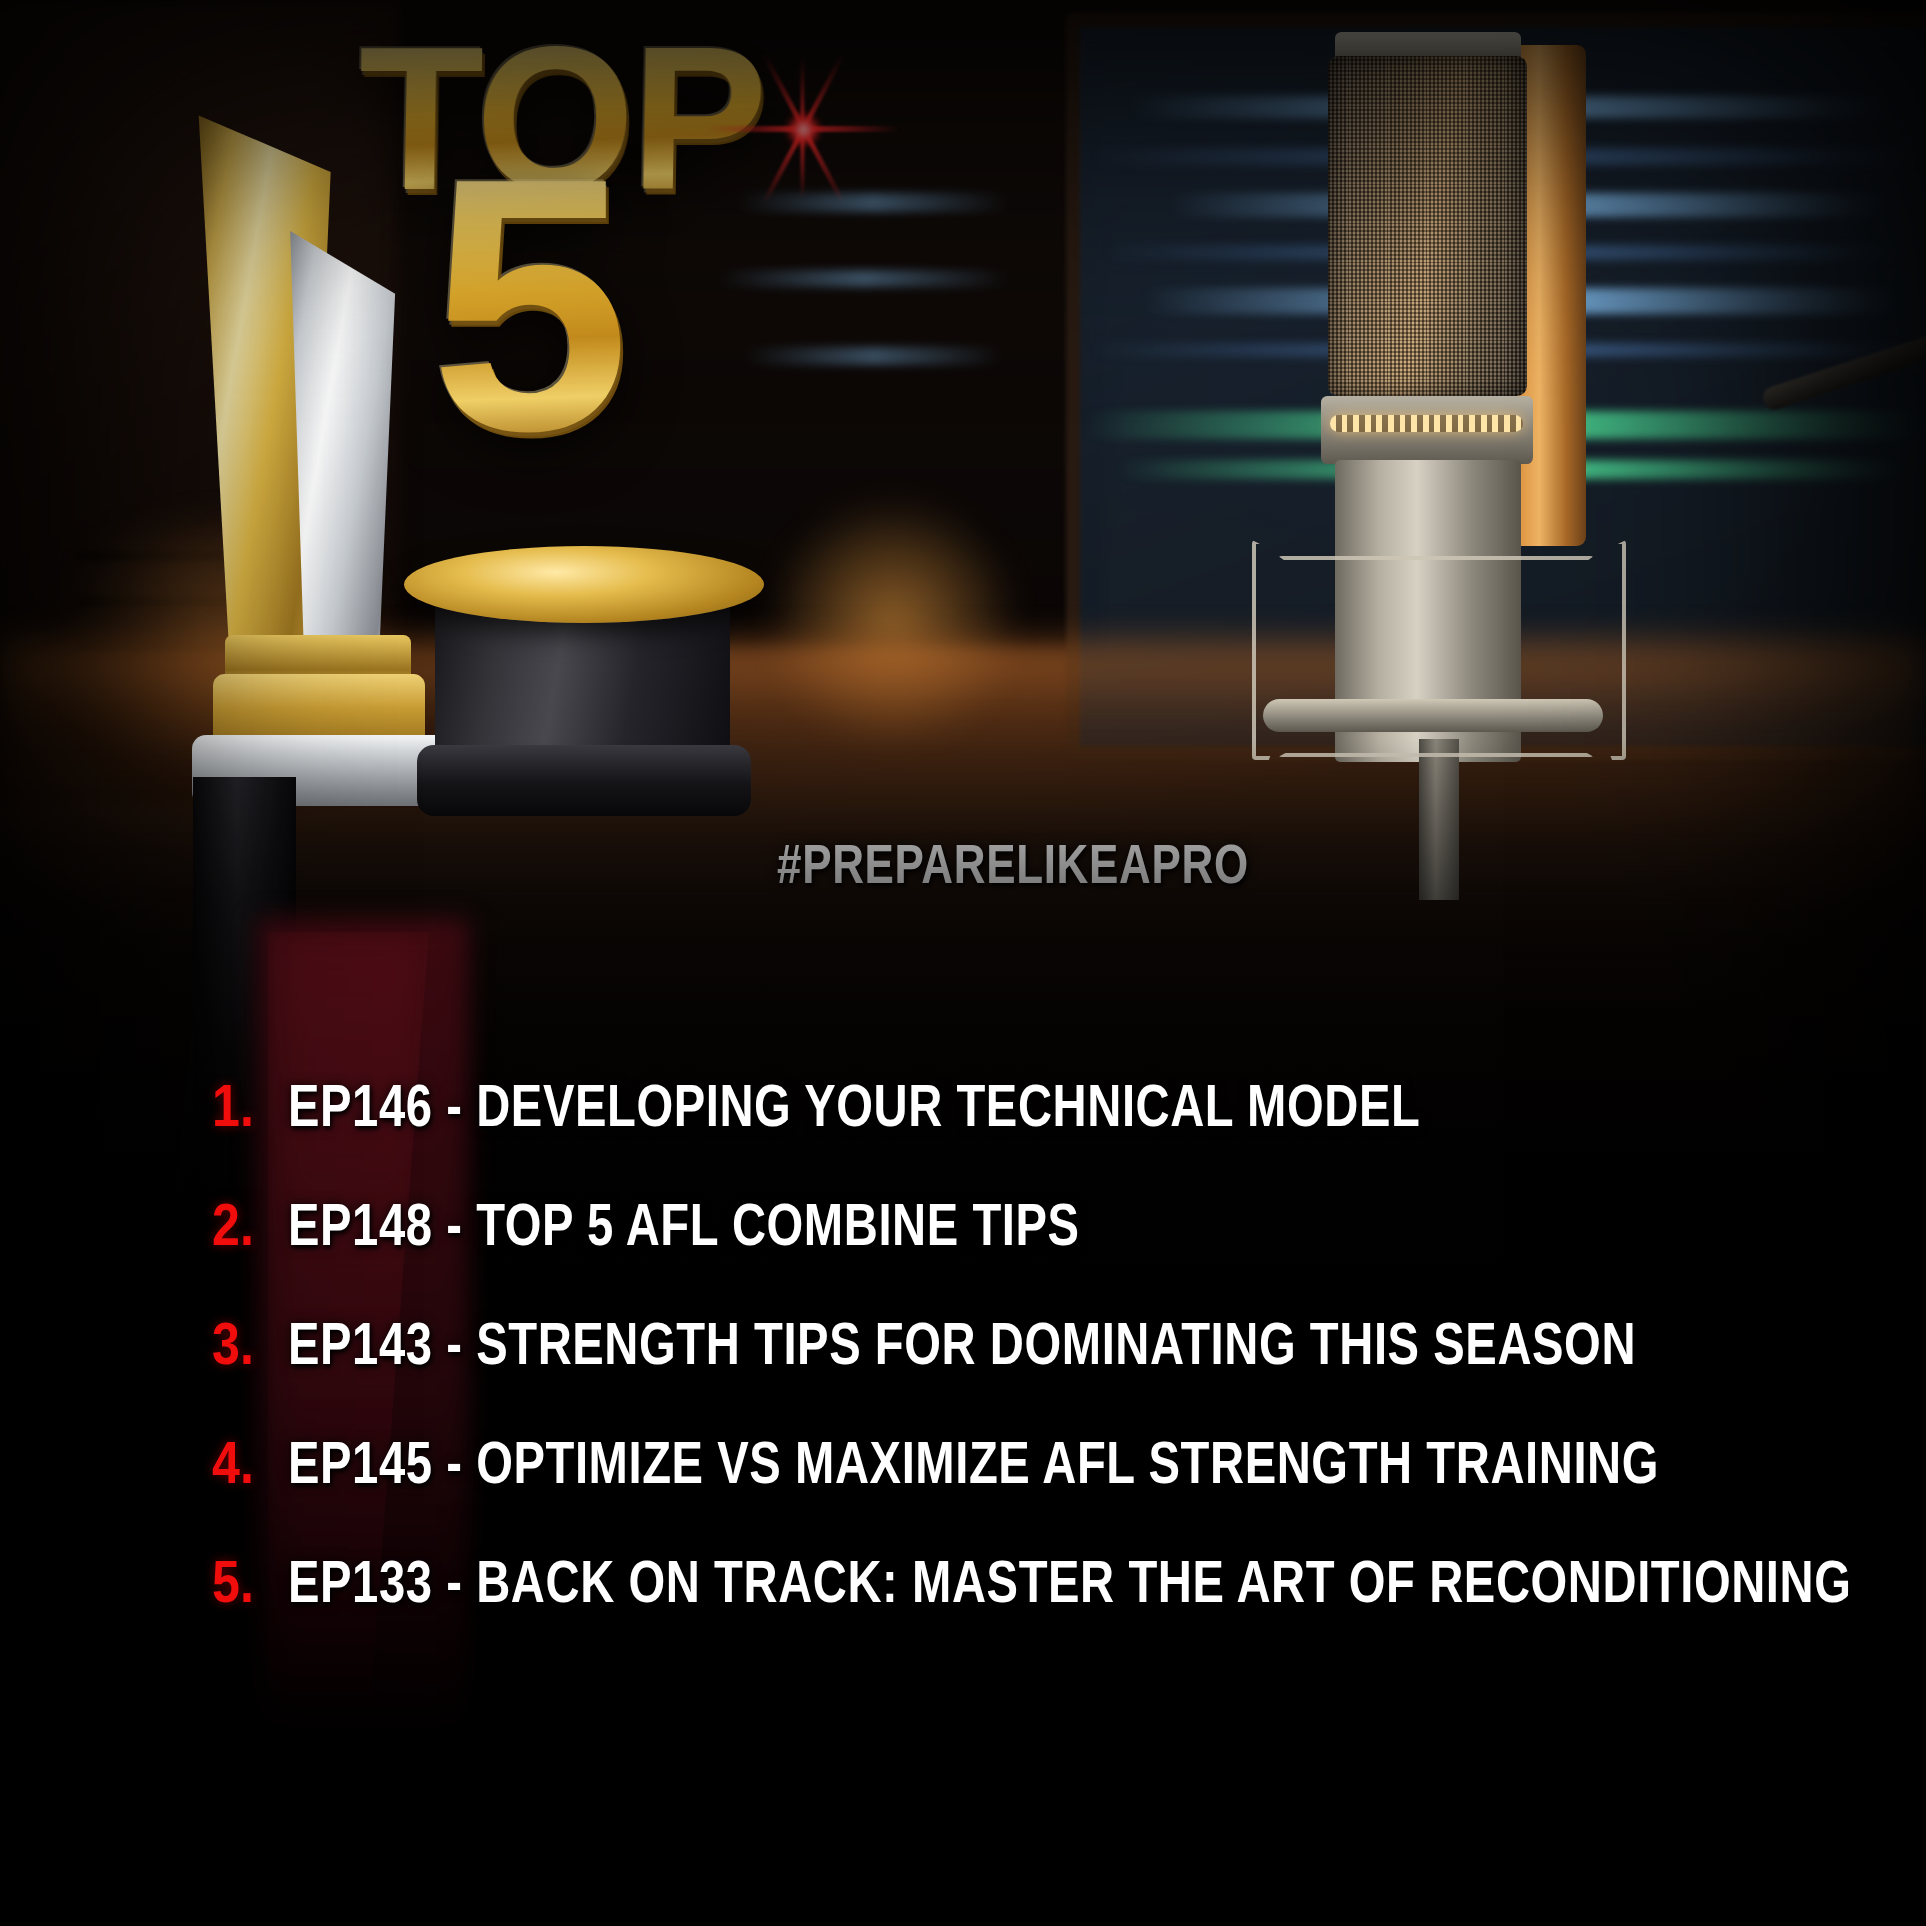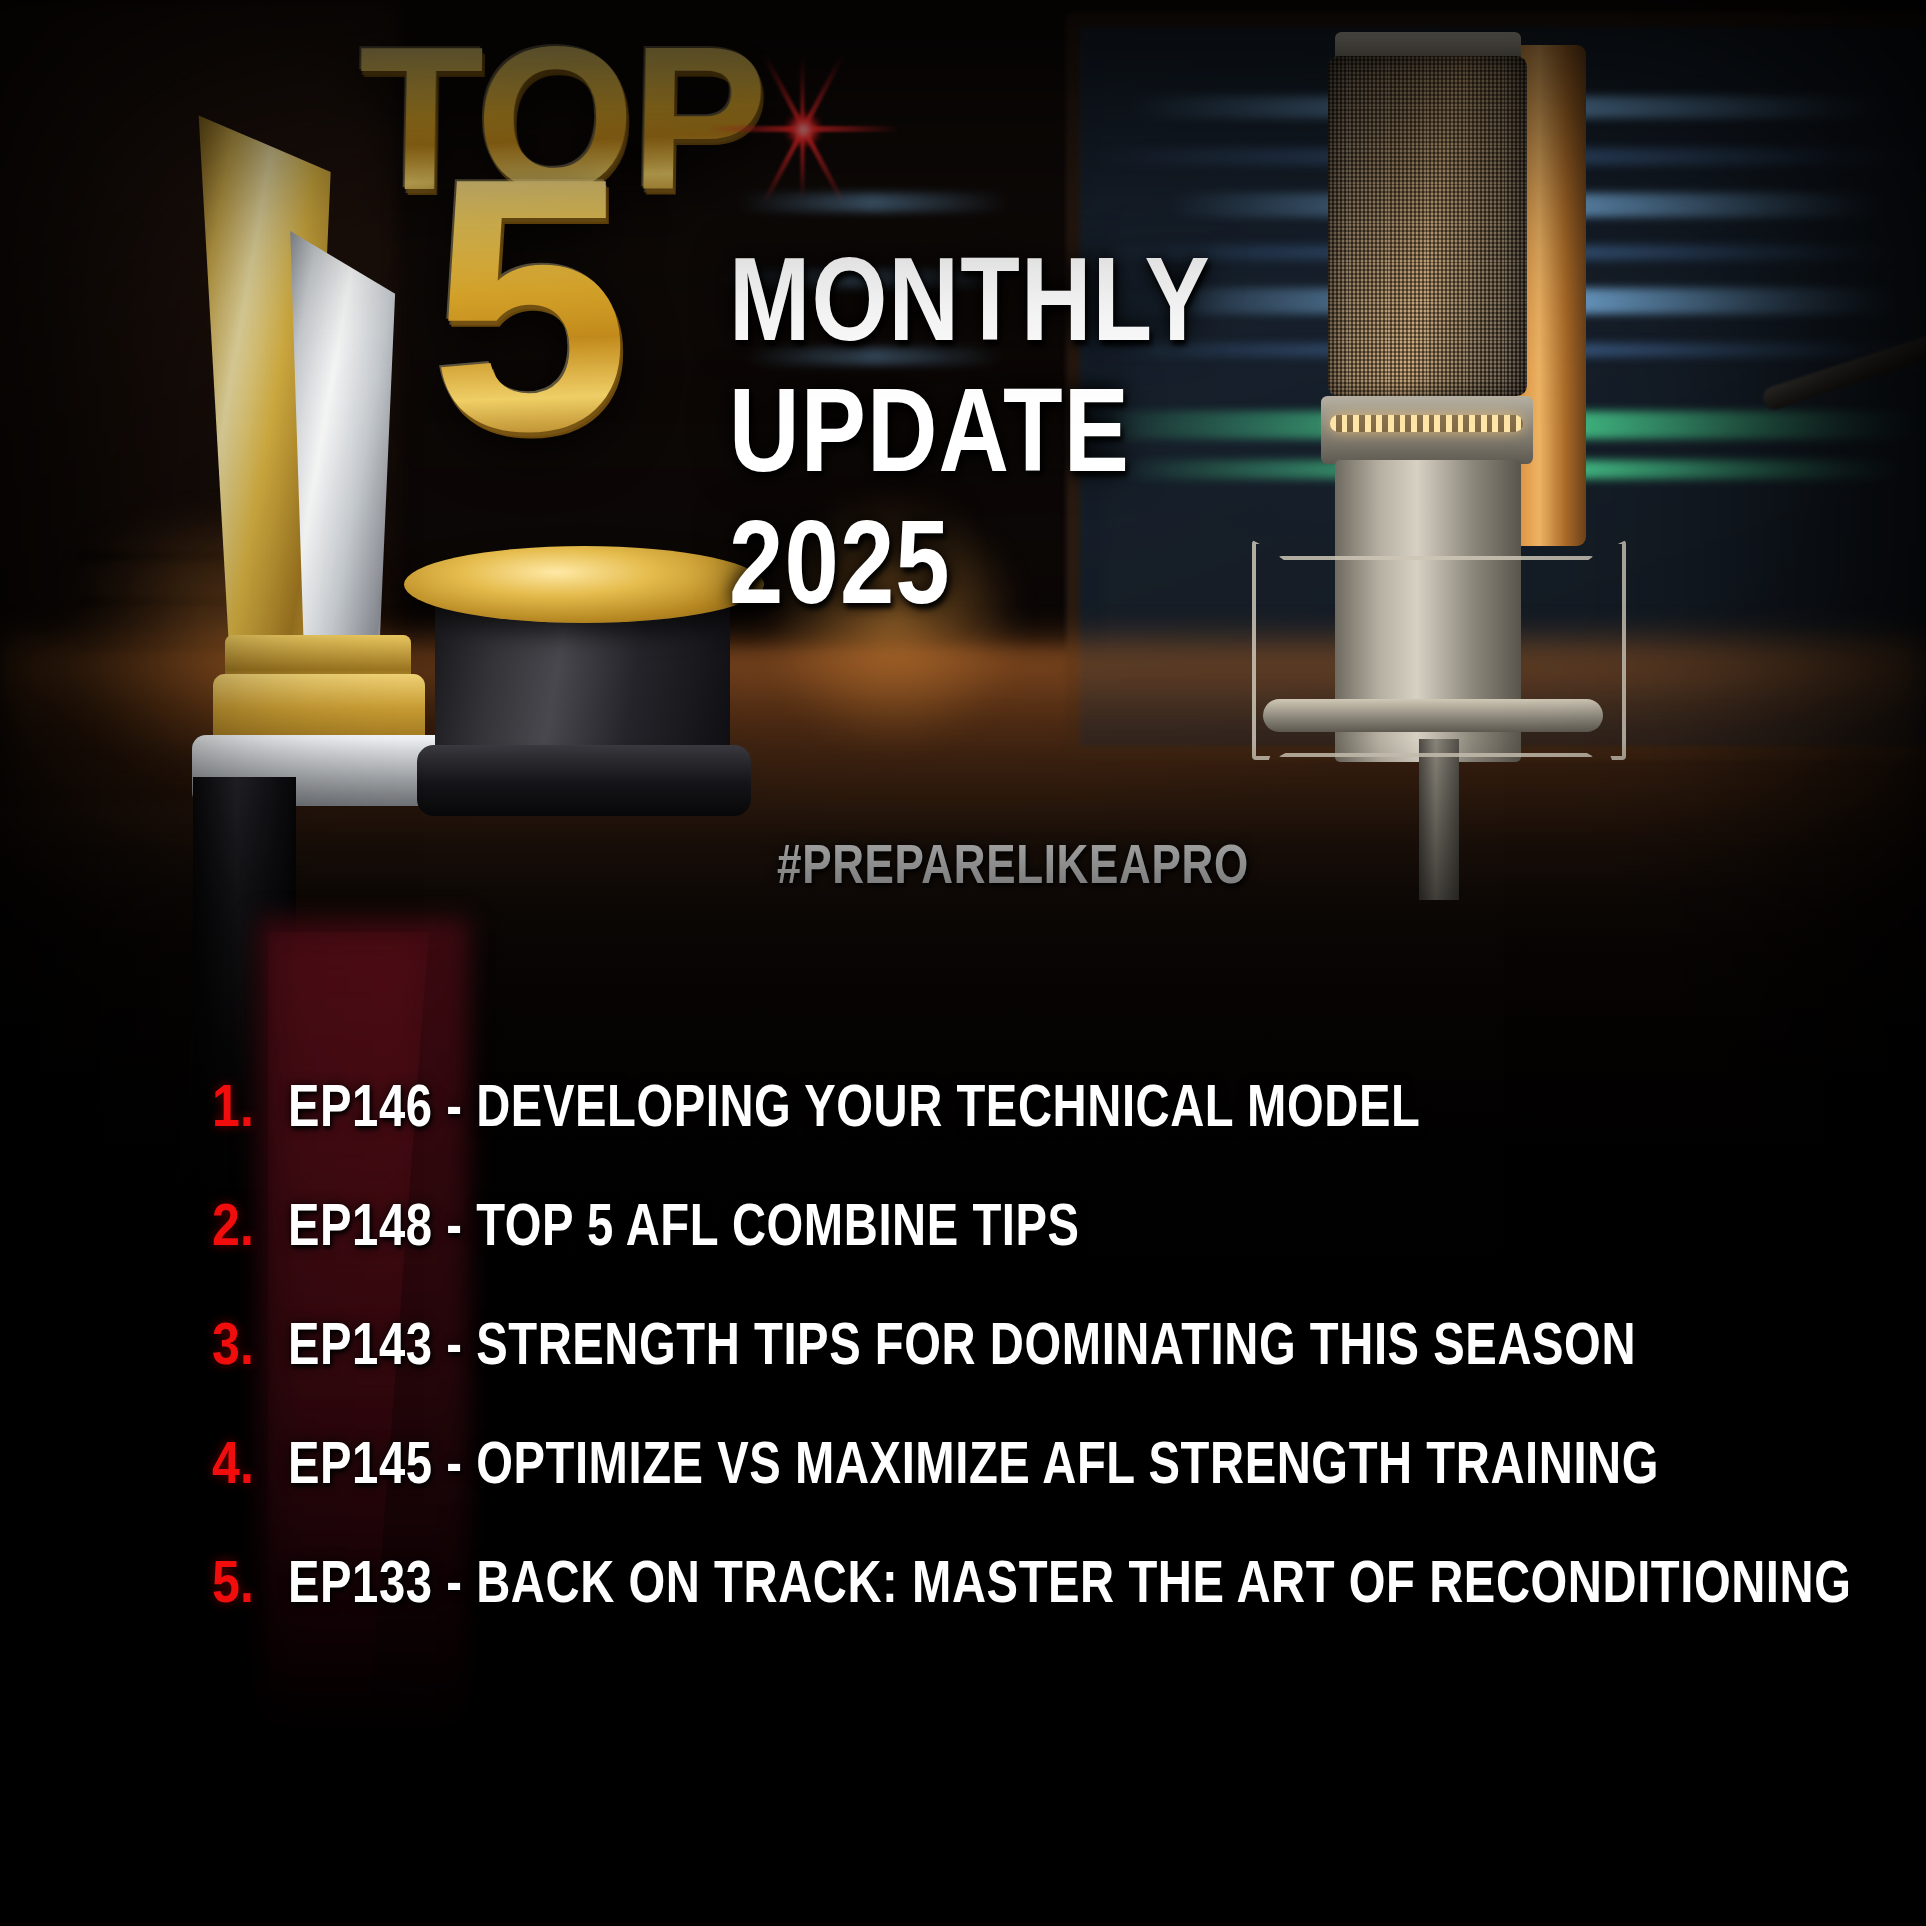--- a/index.html
+++ b/index.html
@@ -216,25 +216,20 @@
   <div class="award-stem"></div>
 
   <div class="sparkle">
     <div class="sp" style="width:193px;margin-left:-96px;margin-top:-2.6px;transform:rotate(0deg);"></div>
     <div class="sp" style="width:167px;margin-left:-83px;margin-top:-2.6px;transform:rotate(62deg);"></div>
     <div class="sp" style="width:167px;margin-left:-83px;margin-top:-2.6px;transform:rotate(118deg);"></div>
     <div class="sp" style="width:141px;margin-left:-71px;margin-top:-2.6px;transform:rotate(90deg);height:3.9px;"></div>
     <div class="sp-core"></div>
   </div>
 
-  <div class="headline">
-    <span class="hl-line hl-1">MONTHLY</span>
-    <span class="hl-line hl-2">UPDATE</span>
-    <span class="hl-line hl-3">2025</span>
-  </div>
 
   <div class="hashtag">#PREPARELIKEAPRO</div>
 
   <div class="btm-fade"></div>
   <div class="band"></div>
   <div class="band2"></div>
   <div class="vig"></div>
 
   <div class="list">
     <div class="row">

